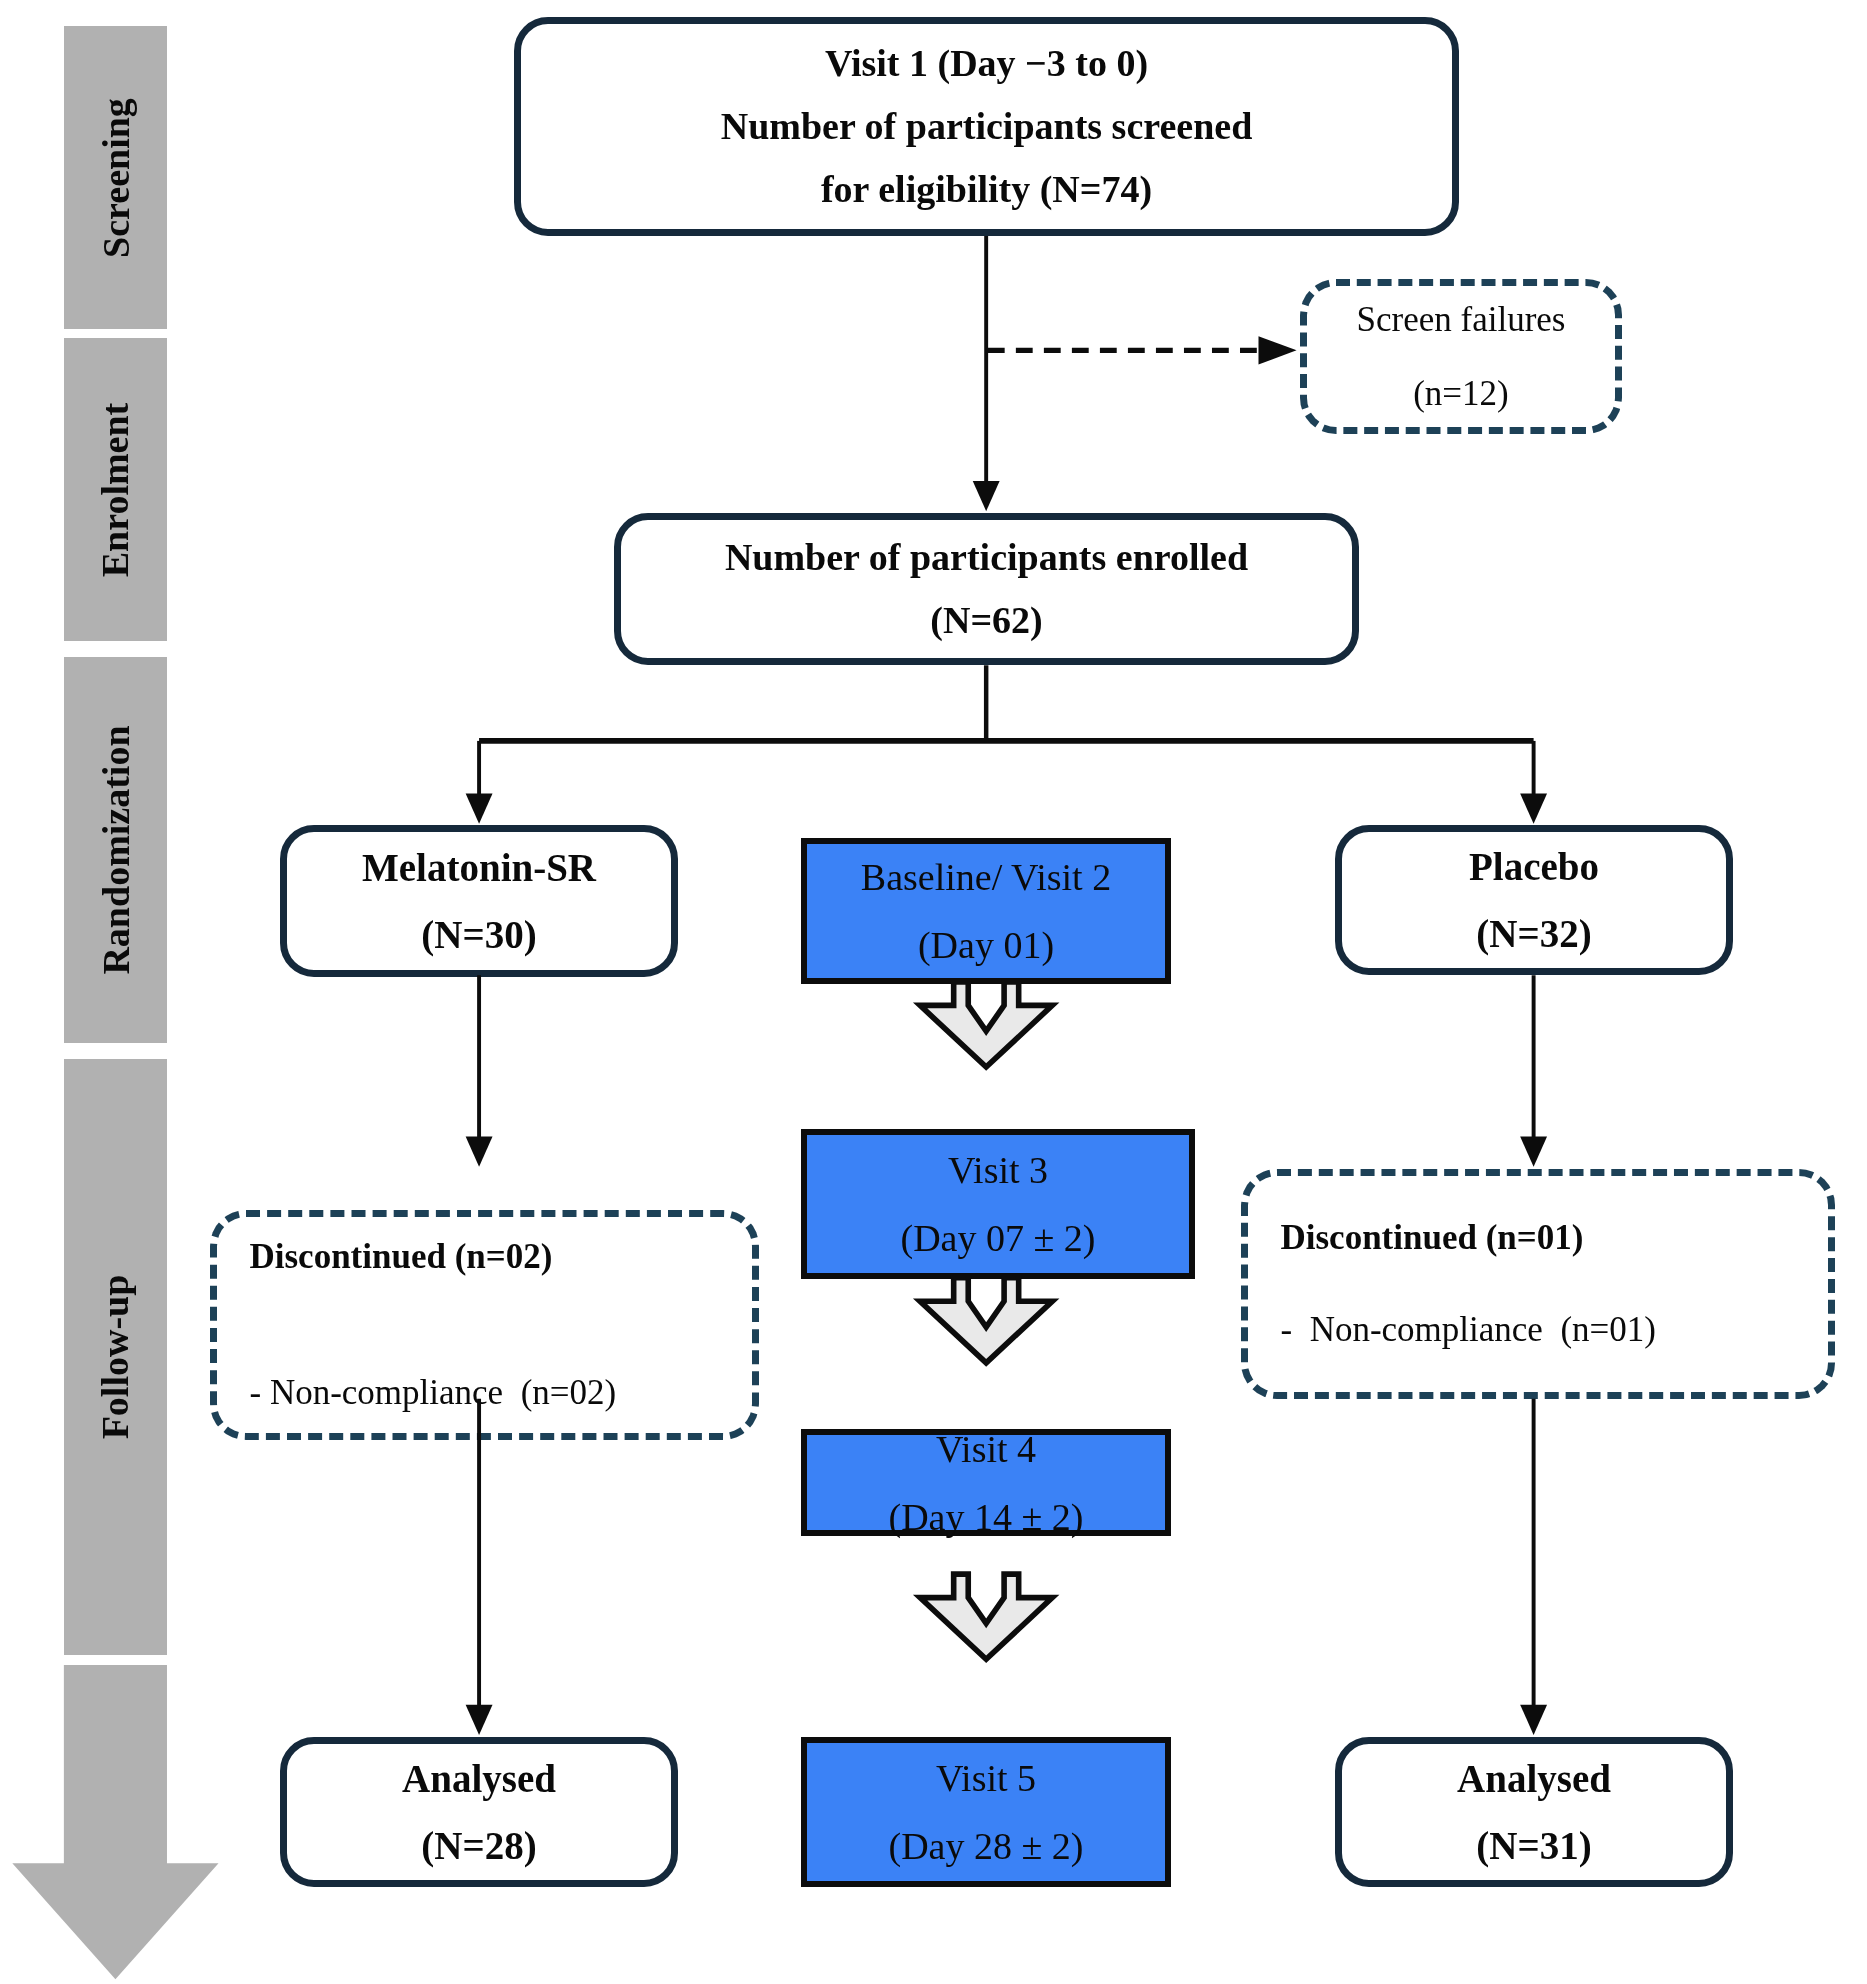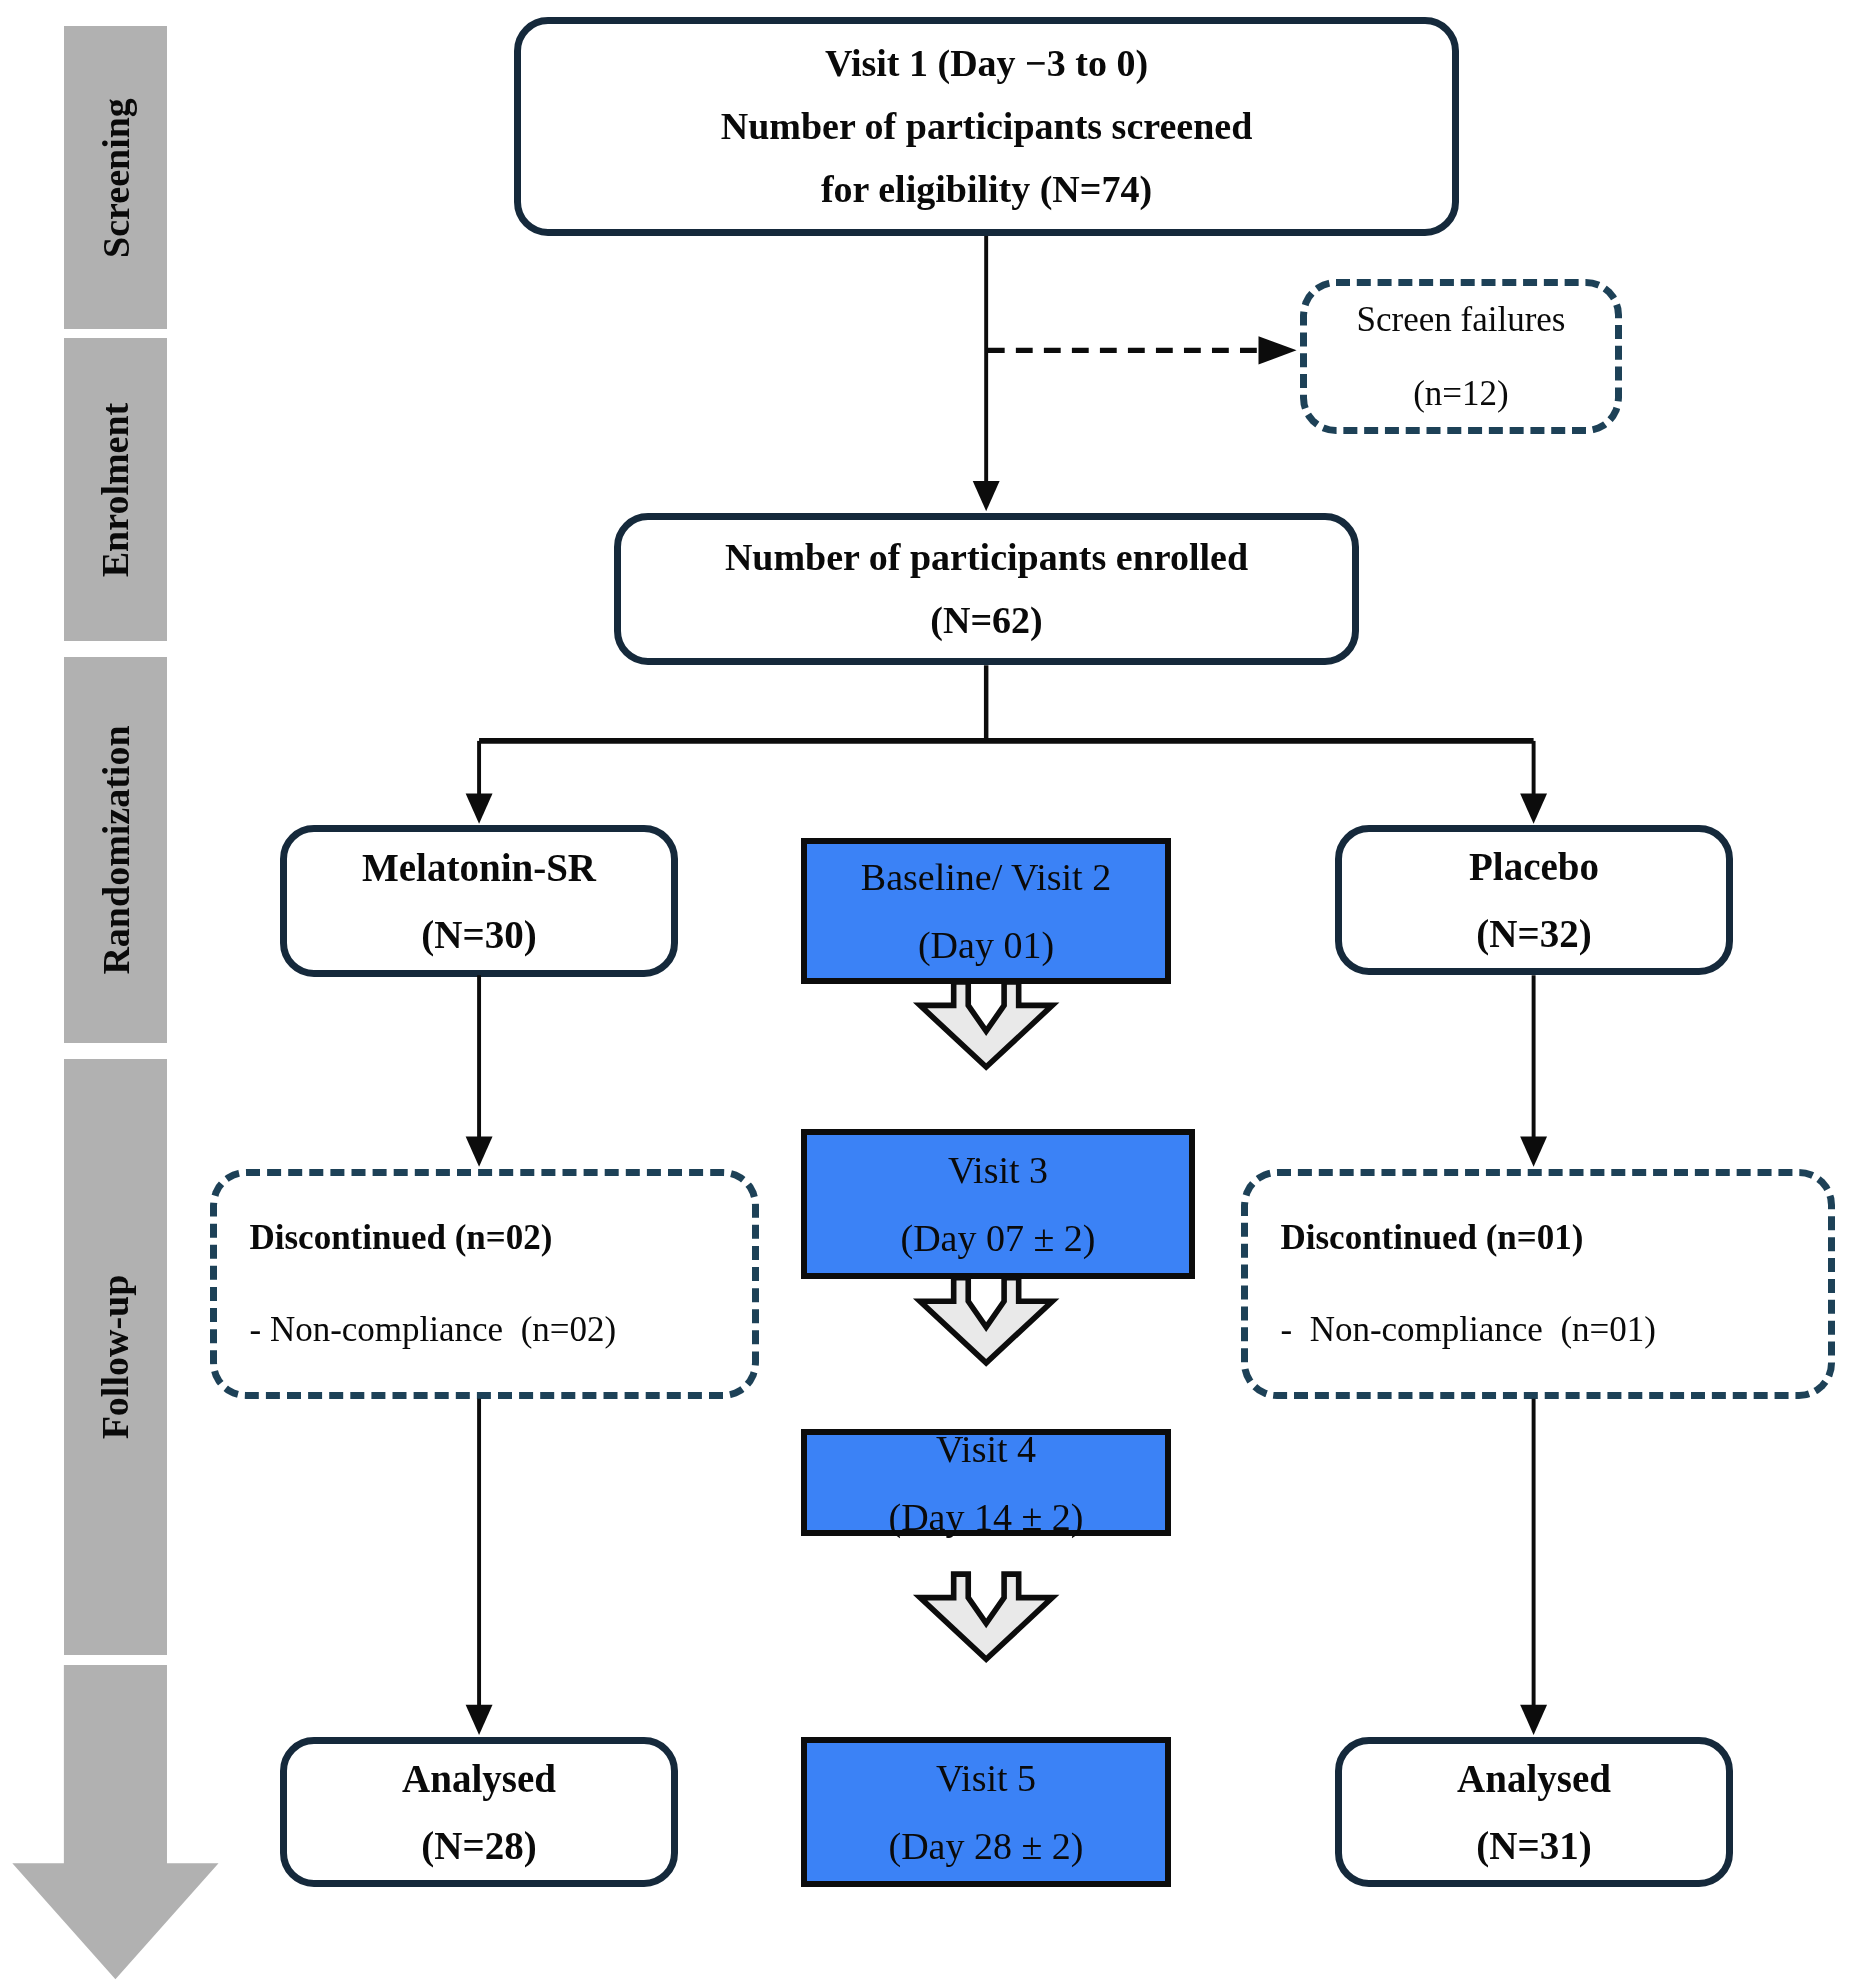--- a/index.html
+++ b/index.html
@@ -93,21 +93,21 @@
 <div class="box graybox t68" style="left:801px;top:1429px;width:370px;height:107px;">
   <div>Visit 4</div>
   <div>(Day 14 ± 2)</div>
 </div>
 
 <div class="box graybox t68" style="left:801px;top:1737px;width:370px;height:150px;">
   <div>Visit 5</div>
   <div>(Day 28 ± 2)</div>
 </div>
 
-<div class="box dashedbox leftalign" style="left:210px;top:1169px;width:549px;height:230px;">
+<div class="box dashedbox leftalign" style="left:210px;top:1210px;width:549px;height:230px;justify-content:space-between;">
   <div class="t62d" style="font-weight:bold;">Discontinued (n=02)</div>
   <div class="t62d">- Non-compliance  (n=02)</div>
 </div>
 
 <div class="box dashedbox leftalign" style="left:1241px;top:1169px;width:594px;height:230px;">
   <div class="t62d" style="font-weight:bold;">Discontinued (n=01)</div>
   <div class="t62d">-  Non-compliance  (n=01)</div>
 </div>
 
 <div class="box rounded t70b" style="left:280px;top:1737px;width:398px;height:150px;">

